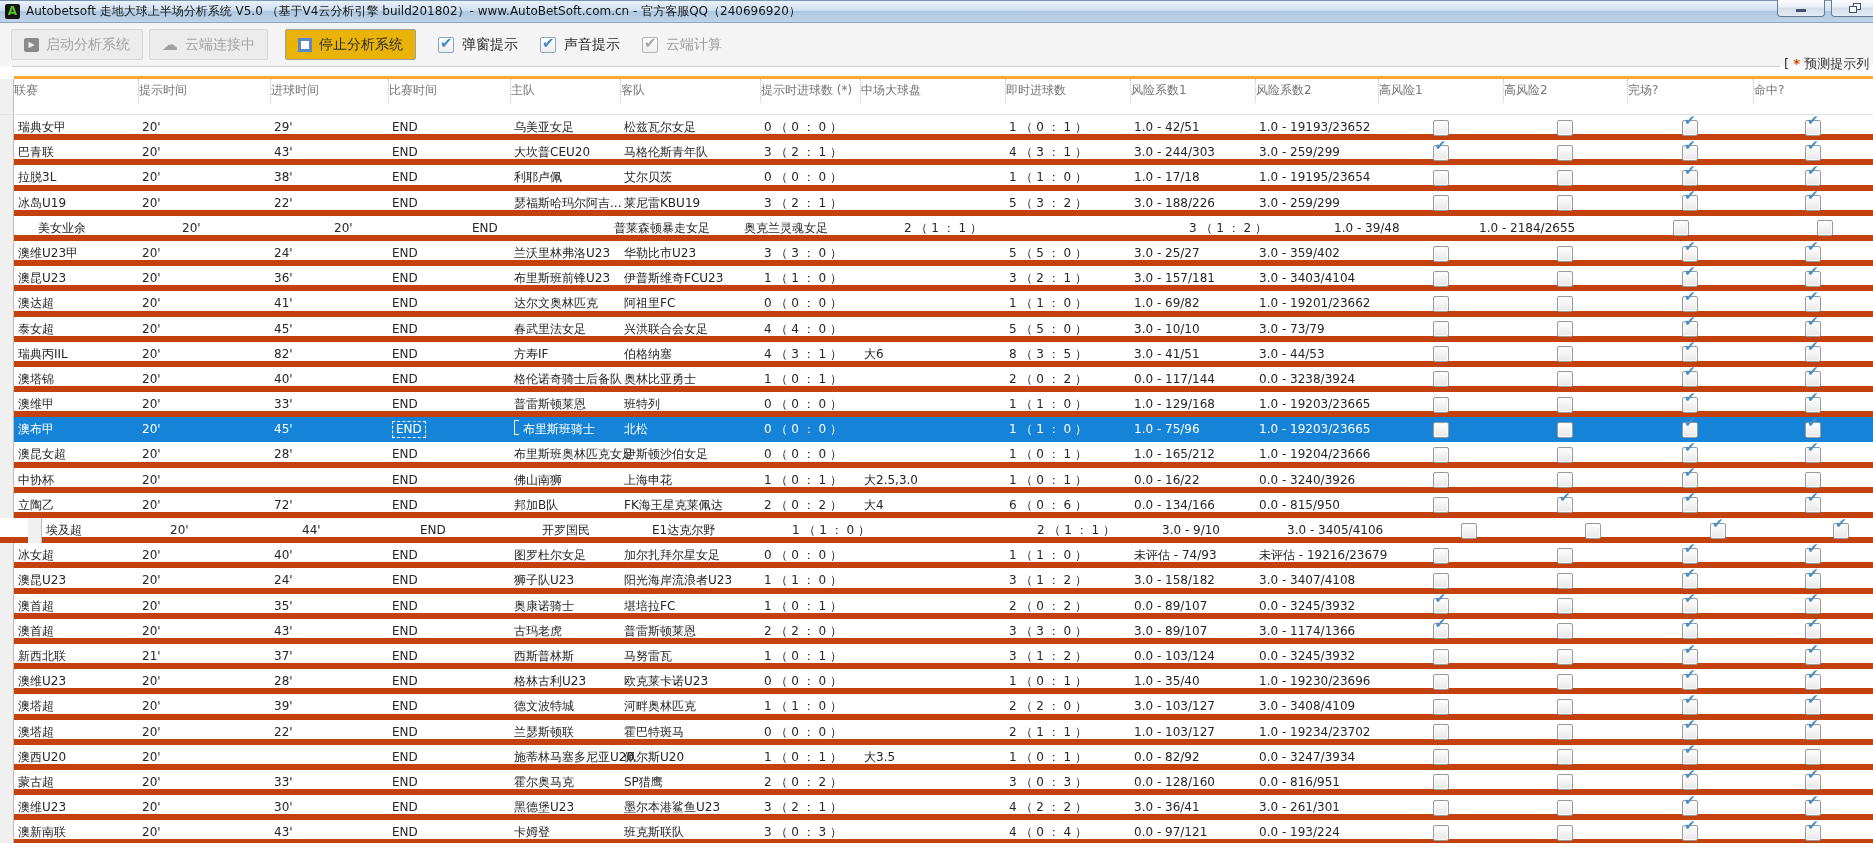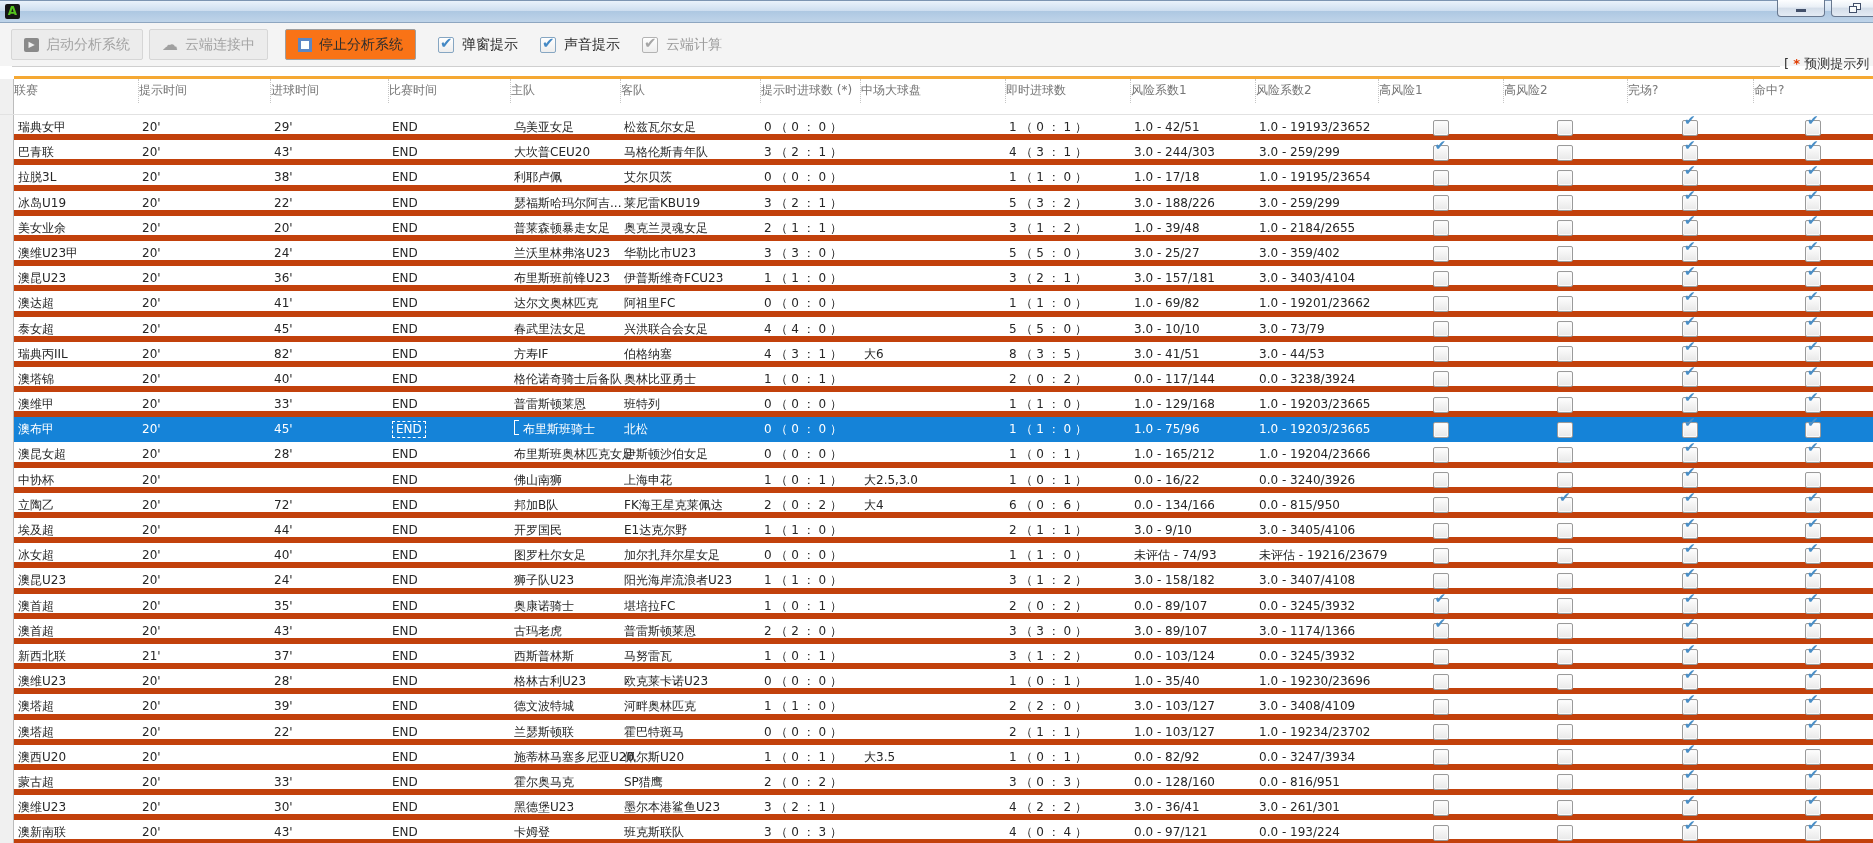--- a/index.html
+++ b/index.html
@@ -36,21 +36,21 @@
   .toolbar{
     position:absolute;left:0;top:23px;width:1873px;height:43px;
     background:#f4f4f4;display:flex;align-items:center;
   }
   .tb-btn{
     height:31px;display:flex;align-items:center;gap:7px;
     padding:0 12px;box-sizing:border-box;border-radius:2px;
     font-size:14px;white-space:nowrap;
   }
   .tb-btn.disabled{background:#ececec;border:1px solid #d6d6d6;color:#a3a3a3;}
-  .tb-btn.enabled{background:#f97316;border:1px solid #9f9f9f;color:#2e2e2e;text-align:right;}
+  .tb-btn.enabled{background:#eab308;border:1px solid #9f9f9f;color:#2e2e2e;text-align:right;}
   .btn1{margin-left:11px;}
   .btn2{margin-left:6px;}
   .btn3{margin-left:17px;}
   .ico-play{width:15px;height:14px;background:#8a8a8a;border-radius:2px;color:#f0f0f0;font-size:8px;line-height:14px;text-align:center;}
   .ico-cloud{color:#a0a0a0;font-size:16px;line-height:14px;}
   .ico-stop{width:8px;height:8px;border:3px solid #5b87c5;background:#fff;}
   .tb-check{display:flex;align-items:center;gap:8px;margin-left:22px;font-size:14px;color:#2b2b2b;}
   .tb-check.dim{color:#9b9b9b;}
   .cbox{
     width:16px;height:16px;box-sizing:border-box;border:1px solid #86a6c2;border-radius:2px;
@@ -85,20 +85,21 @@
   }
   .check-box .mark{position:absolute;left:1px;top:-9px;font-size:14px;font-weight:bold;color:#4a8fc7;line-height:16px;}
   .endbox{display:inline-block;border:1px dashed #ffffff;padding:0 3px;line-height:15px;}
   .bracket{display:inline-block;width:4px;height:13px;border-left:1px solid #fff;border-top:1px solid #fff;border-bottom:1px solid #fff;margin-right:4px;vertical-align:-2px;}
 </style>
 </head>
 <body>
 
 <div class="titlebar">
   <div class="app-icon">A</div>
+  <div class="title-text">Autobetsoft 走地大球上半场分析系统 V5.0 （基于V4云分析引擎 build201802）- www.AutoBetSoft.com.cn - 官方客服QQ（240696920）</div>
 </div>
 <div class="win-btn win-btn-min">
     <span class="glyph-min"></span>
   </div>
 <div class="win-btn win-btn-restore">
     <span class="glyph-restore"></span>
   </div>
 
 <div class="toolbar">
   <div id="tb-buttons" style="display:flex;align-items:center;">
@@ -283,21 +284,21 @@
           <span class="check-box" aria-checked="true">
             <span class="mark">✔</span>
           </span>
         </div>
         <div class="cell center">
           <span class="check-box" aria-checked="true">
             <span class="mark">✔</span>
           </span>
         </div>
       </div>
-      <div class="brow" style="grid-template-columns: 14px 124px 132px 118px 122px 110px 140px 100px 145px 125px 125px 123px 125px 124px 126px 120px;">
+      <div class="brow" style="grid-template-columns: 14px 124px 132px 118px 122px 110px 140px 100px 145px 125px 125px 123px 125px 124px 126px 120px; gap: 20px;">
         <div class="cell gutter"></div>
         <div class="cell">美女业余</div>
         <div class="cell">20'</div>
         <div class="cell">20'</div>
         <div class="cell">END</div>
         <div class="cell">普莱森顿暴走女足</div>
         <div class="cell">奥克兰灵魂女足</div>
         <div class="cell">2 （ 1 ： 1 ）</div>
         <div class="cell"></div>
         <div class="cell">3 （ 1 ： 2 ）</div>
@@ -643,21 +644,21 @@
           <span class="check-box" aria-checked="true">
             <span class="mark">✔</span>
           </span>
         </div>
         <div class="cell center">
           <span class="check-box" aria-checked="true">
             <span class="mark">✔</span>
           </span>
         </div>
       </div>
-      <div class="brow" style="grid-template-columns: 14px 124px 132px 118px 122px 110px 140px 100px 145px 125px 125px 123px 125px 124px 126px 120px;">
+      <div class="brow" style="grid-template-columns: 14px 124px 132px 118px 122px 110px 140px 100px 145px 125px 125px 123px 125px 124px 126px 120px; padding-left: 28px;">
         <div class="cell gutter"></div>
         <div class="cell">埃及超</div>
         <div class="cell">20'</div>
         <div class="cell">44'</div>
         <div class="cell">END</div>
         <div class="cell">开罗国民</div>
         <div class="cell">E1达克尔野</div>
         <div class="cell">1 （ 1 ： 0 ）</div>
         <div class="cell"></div>
         <div class="cell">2 （ 1 ： 1 ）</div>

